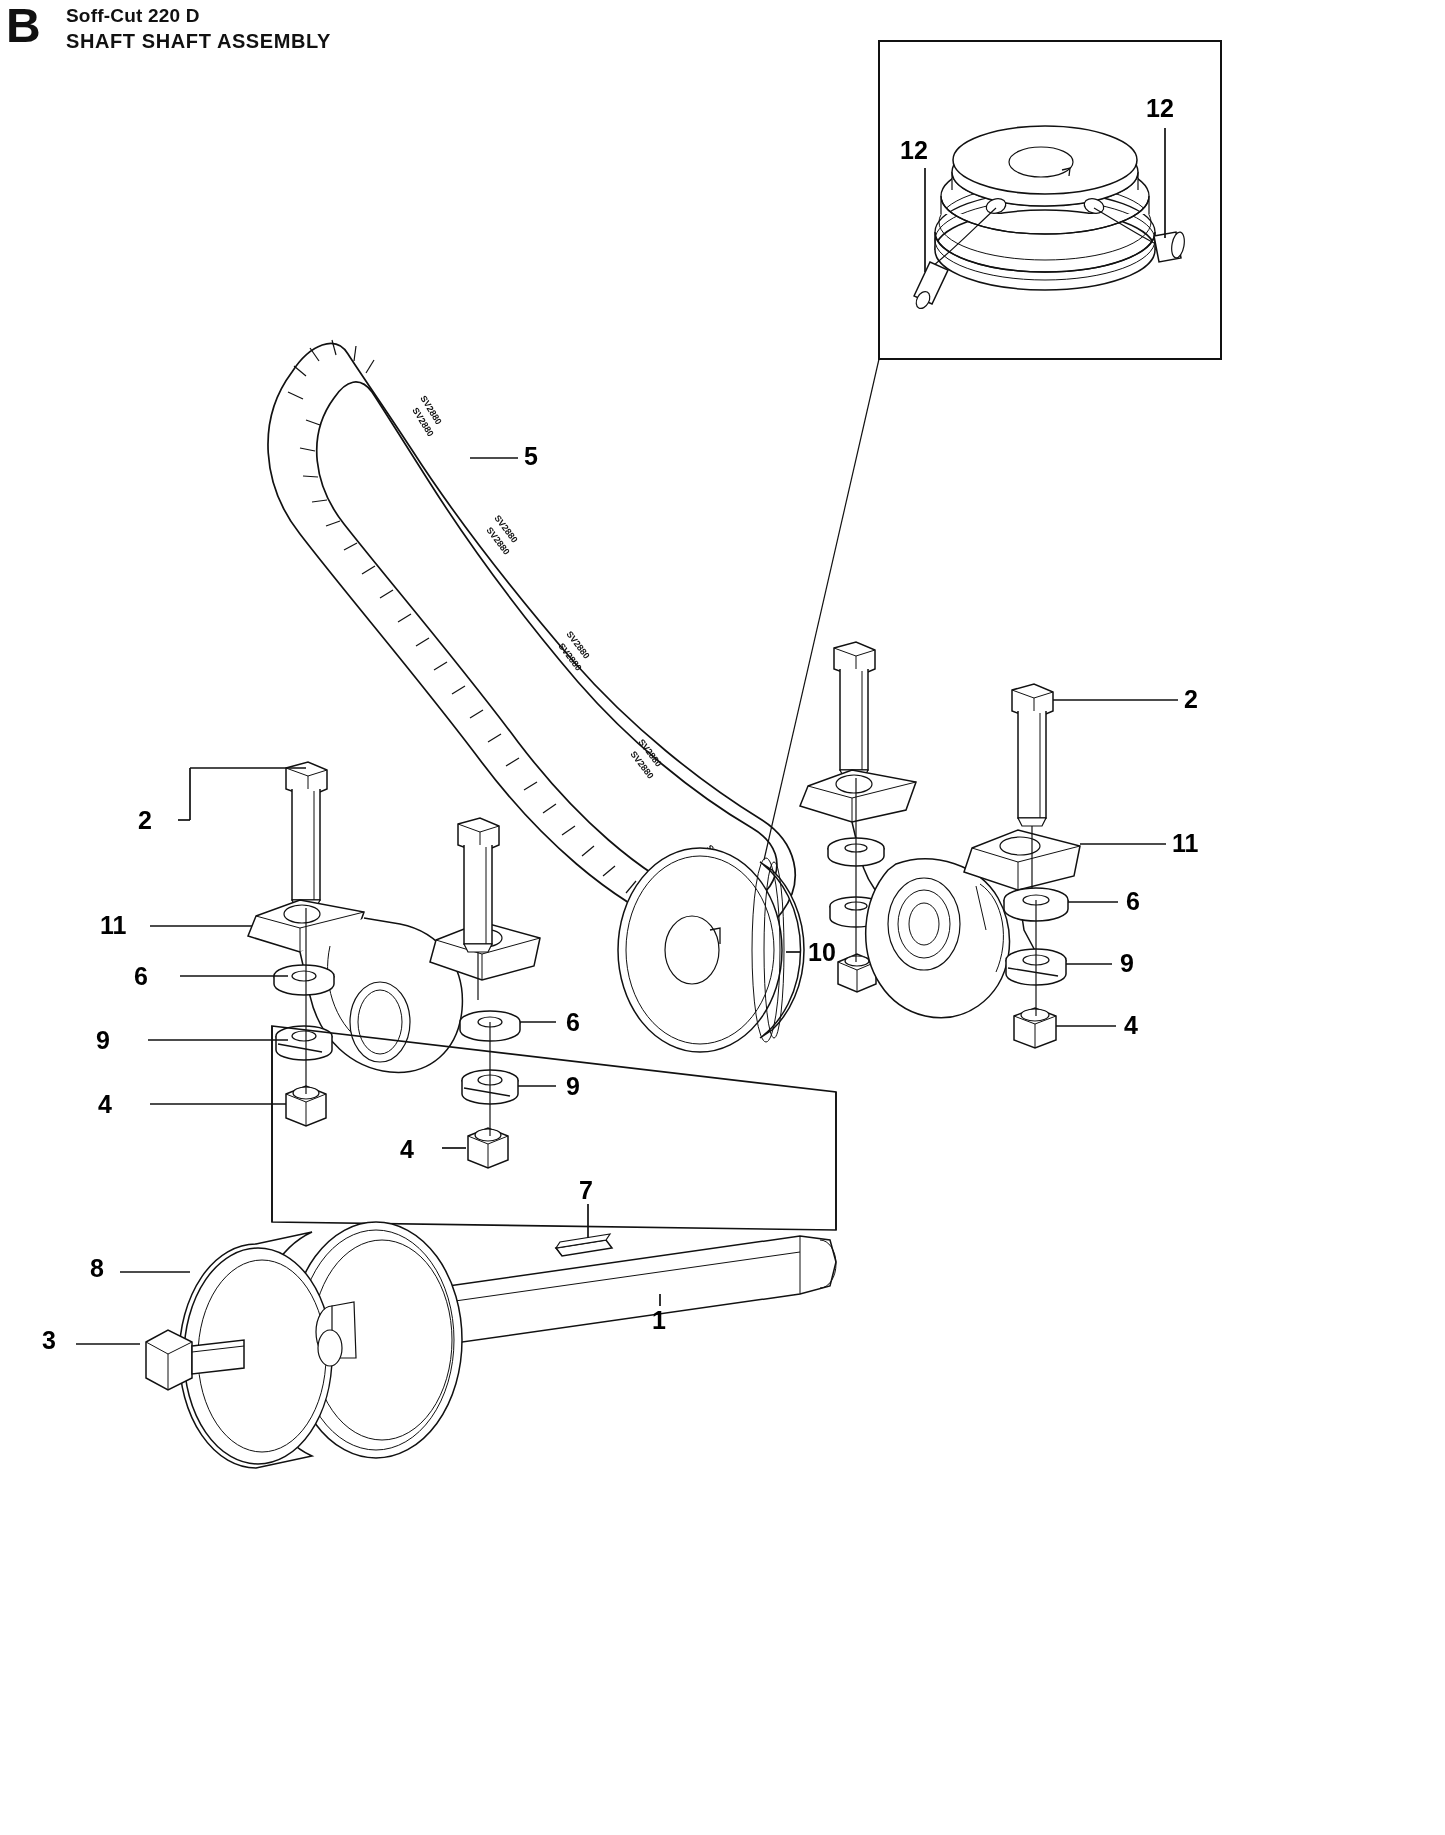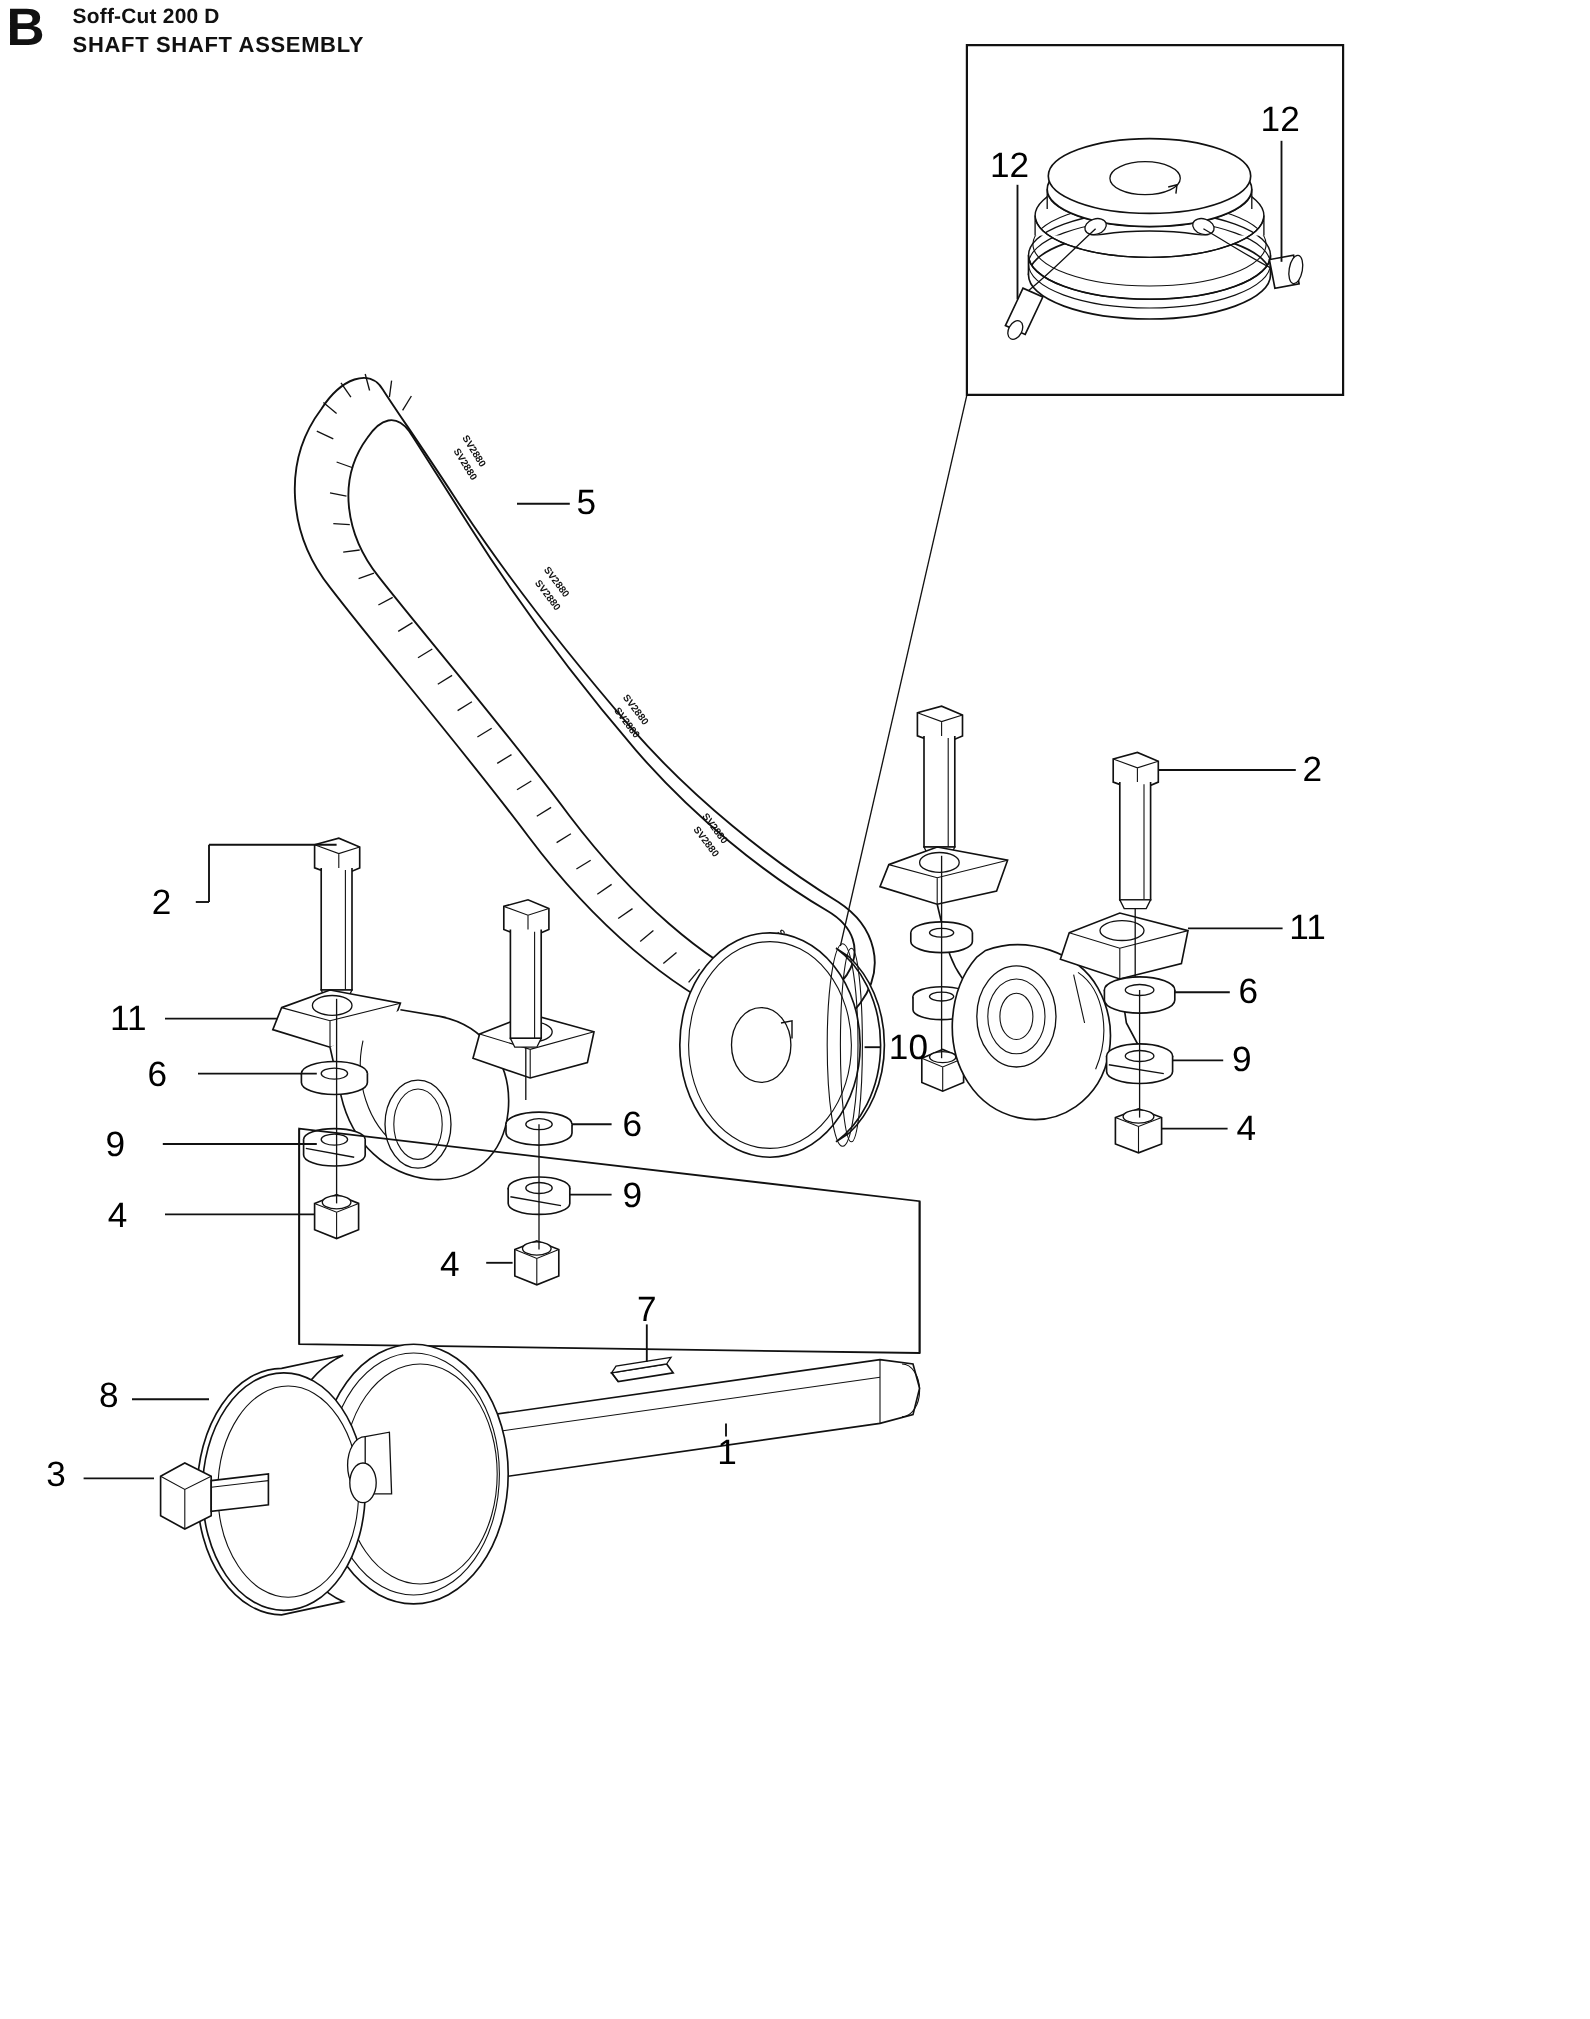--- a/index.html
+++ b/index.html
@@ -28,21 +28,21 @@
   }
   .hdr-l2{
     position:absolute;left:66px;top:31px;
     font-size:20px;font-weight:bold;line-height:21px;
     letter-spacing:0.6px;
   }
 
   
   .num{
     position:absolute;
-    font-size:32px;font-weight:normal;line-height:25px;
+    font-size:25px;font-weight:bold;line-height:25px;
     color:#000;
     white-space:nowrap;
   }
 
   
   svg#art{position:absolute;left:0;top:0;width:1445px;height:1835px;}
   svg#art *{vector-effect:non-scaling-stroke;}
   .ln{stroke:#111;stroke-width:1.6;fill:none;}
   .ln2{stroke:#111;stroke-width:1.3;fill:none;}
   .lnf{stroke:#111;stroke-width:1.5;fill:#fff;}
@@ -55,21 +55,21 @@
   .tooth{stroke:#111;stroke-width:1.2;fill:none;}
   .btxt{font-family:"Liberation Sans", sans-serif;font-size:9px;font-weight:bold;fill:#111;}
 </style>
 </head>
 <body>
 
 <div id="sheet">
 
   <div class="hdr">
     <div class="hdr-letter">B</div>
-    <div class="hdr-l1">Soff-Cut 200 D</div>
+    <div class="hdr-l1">Soff-Cut 220 D</div>
     <div class="hdr-l2">SHAFT SHAFT ASSEMBLY</div>
   </div>
 
   <svg id="art" viewBox="0 0 1445 1835">
 
     <g>
       <rect class="boxf" x="879" y="41" width="342" height="318"></rect>
     </g>
 
     <path class="leadthin" d="M 879 359 L 764 860"></path>

